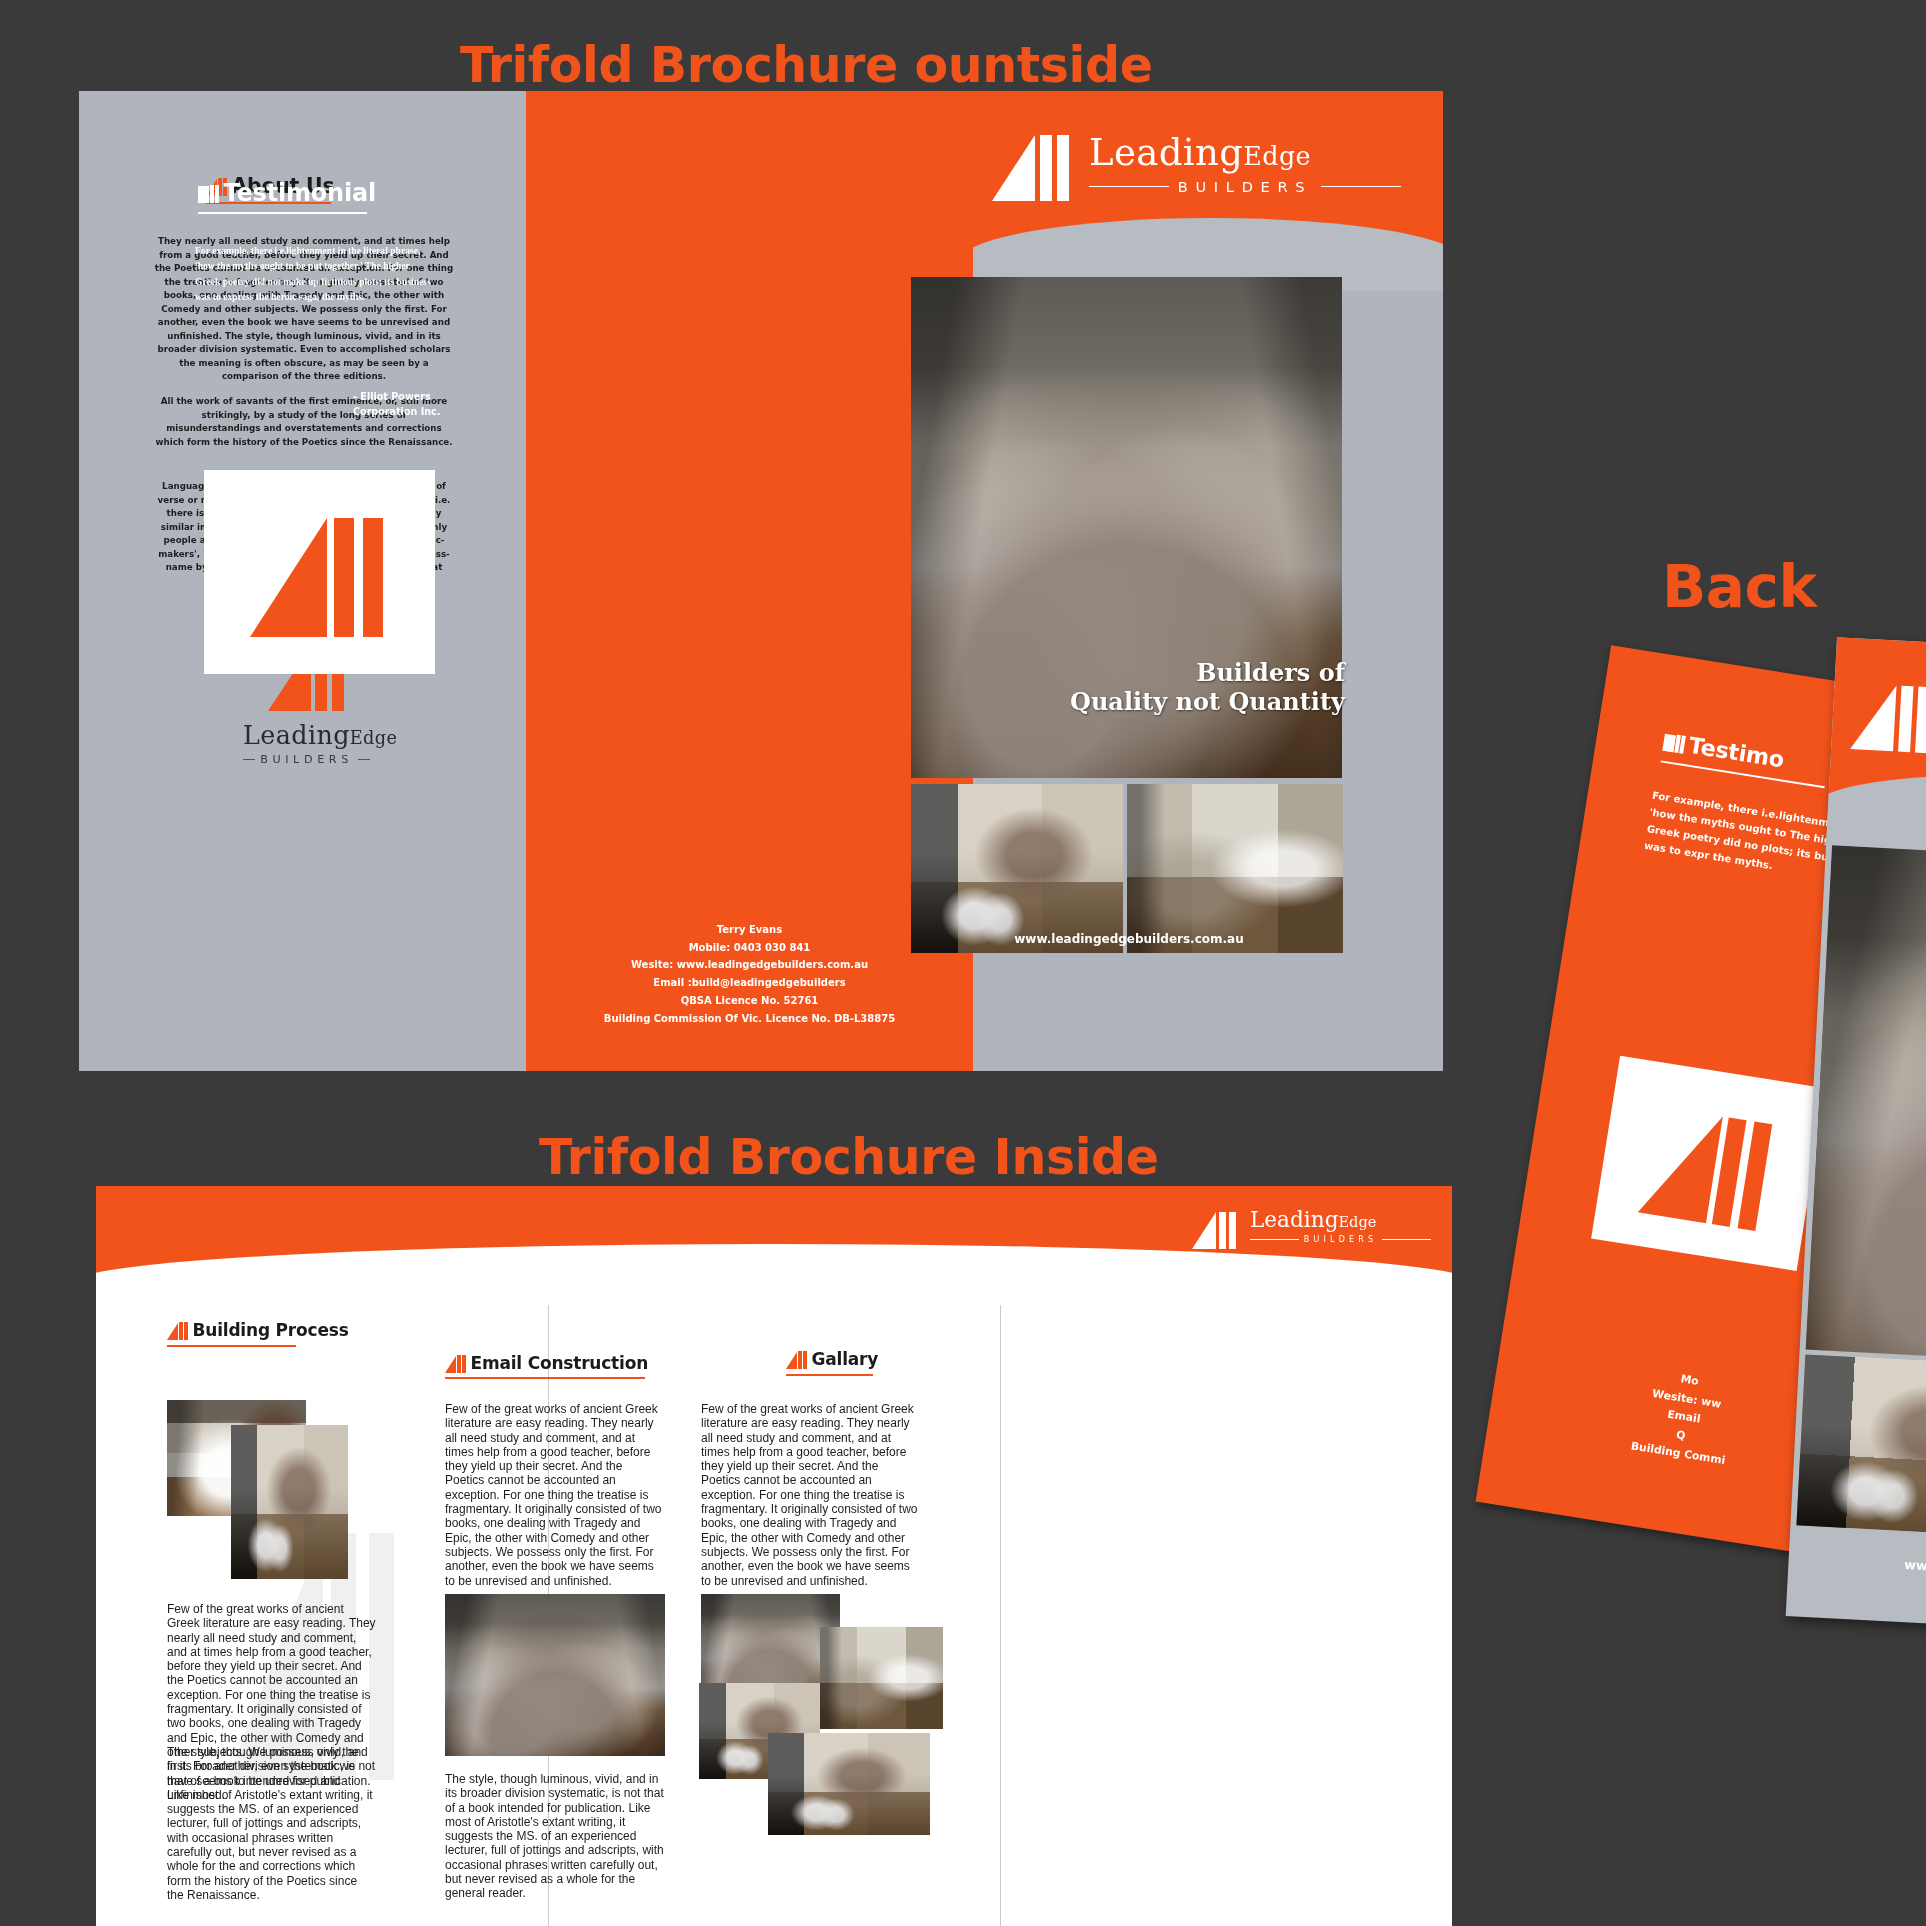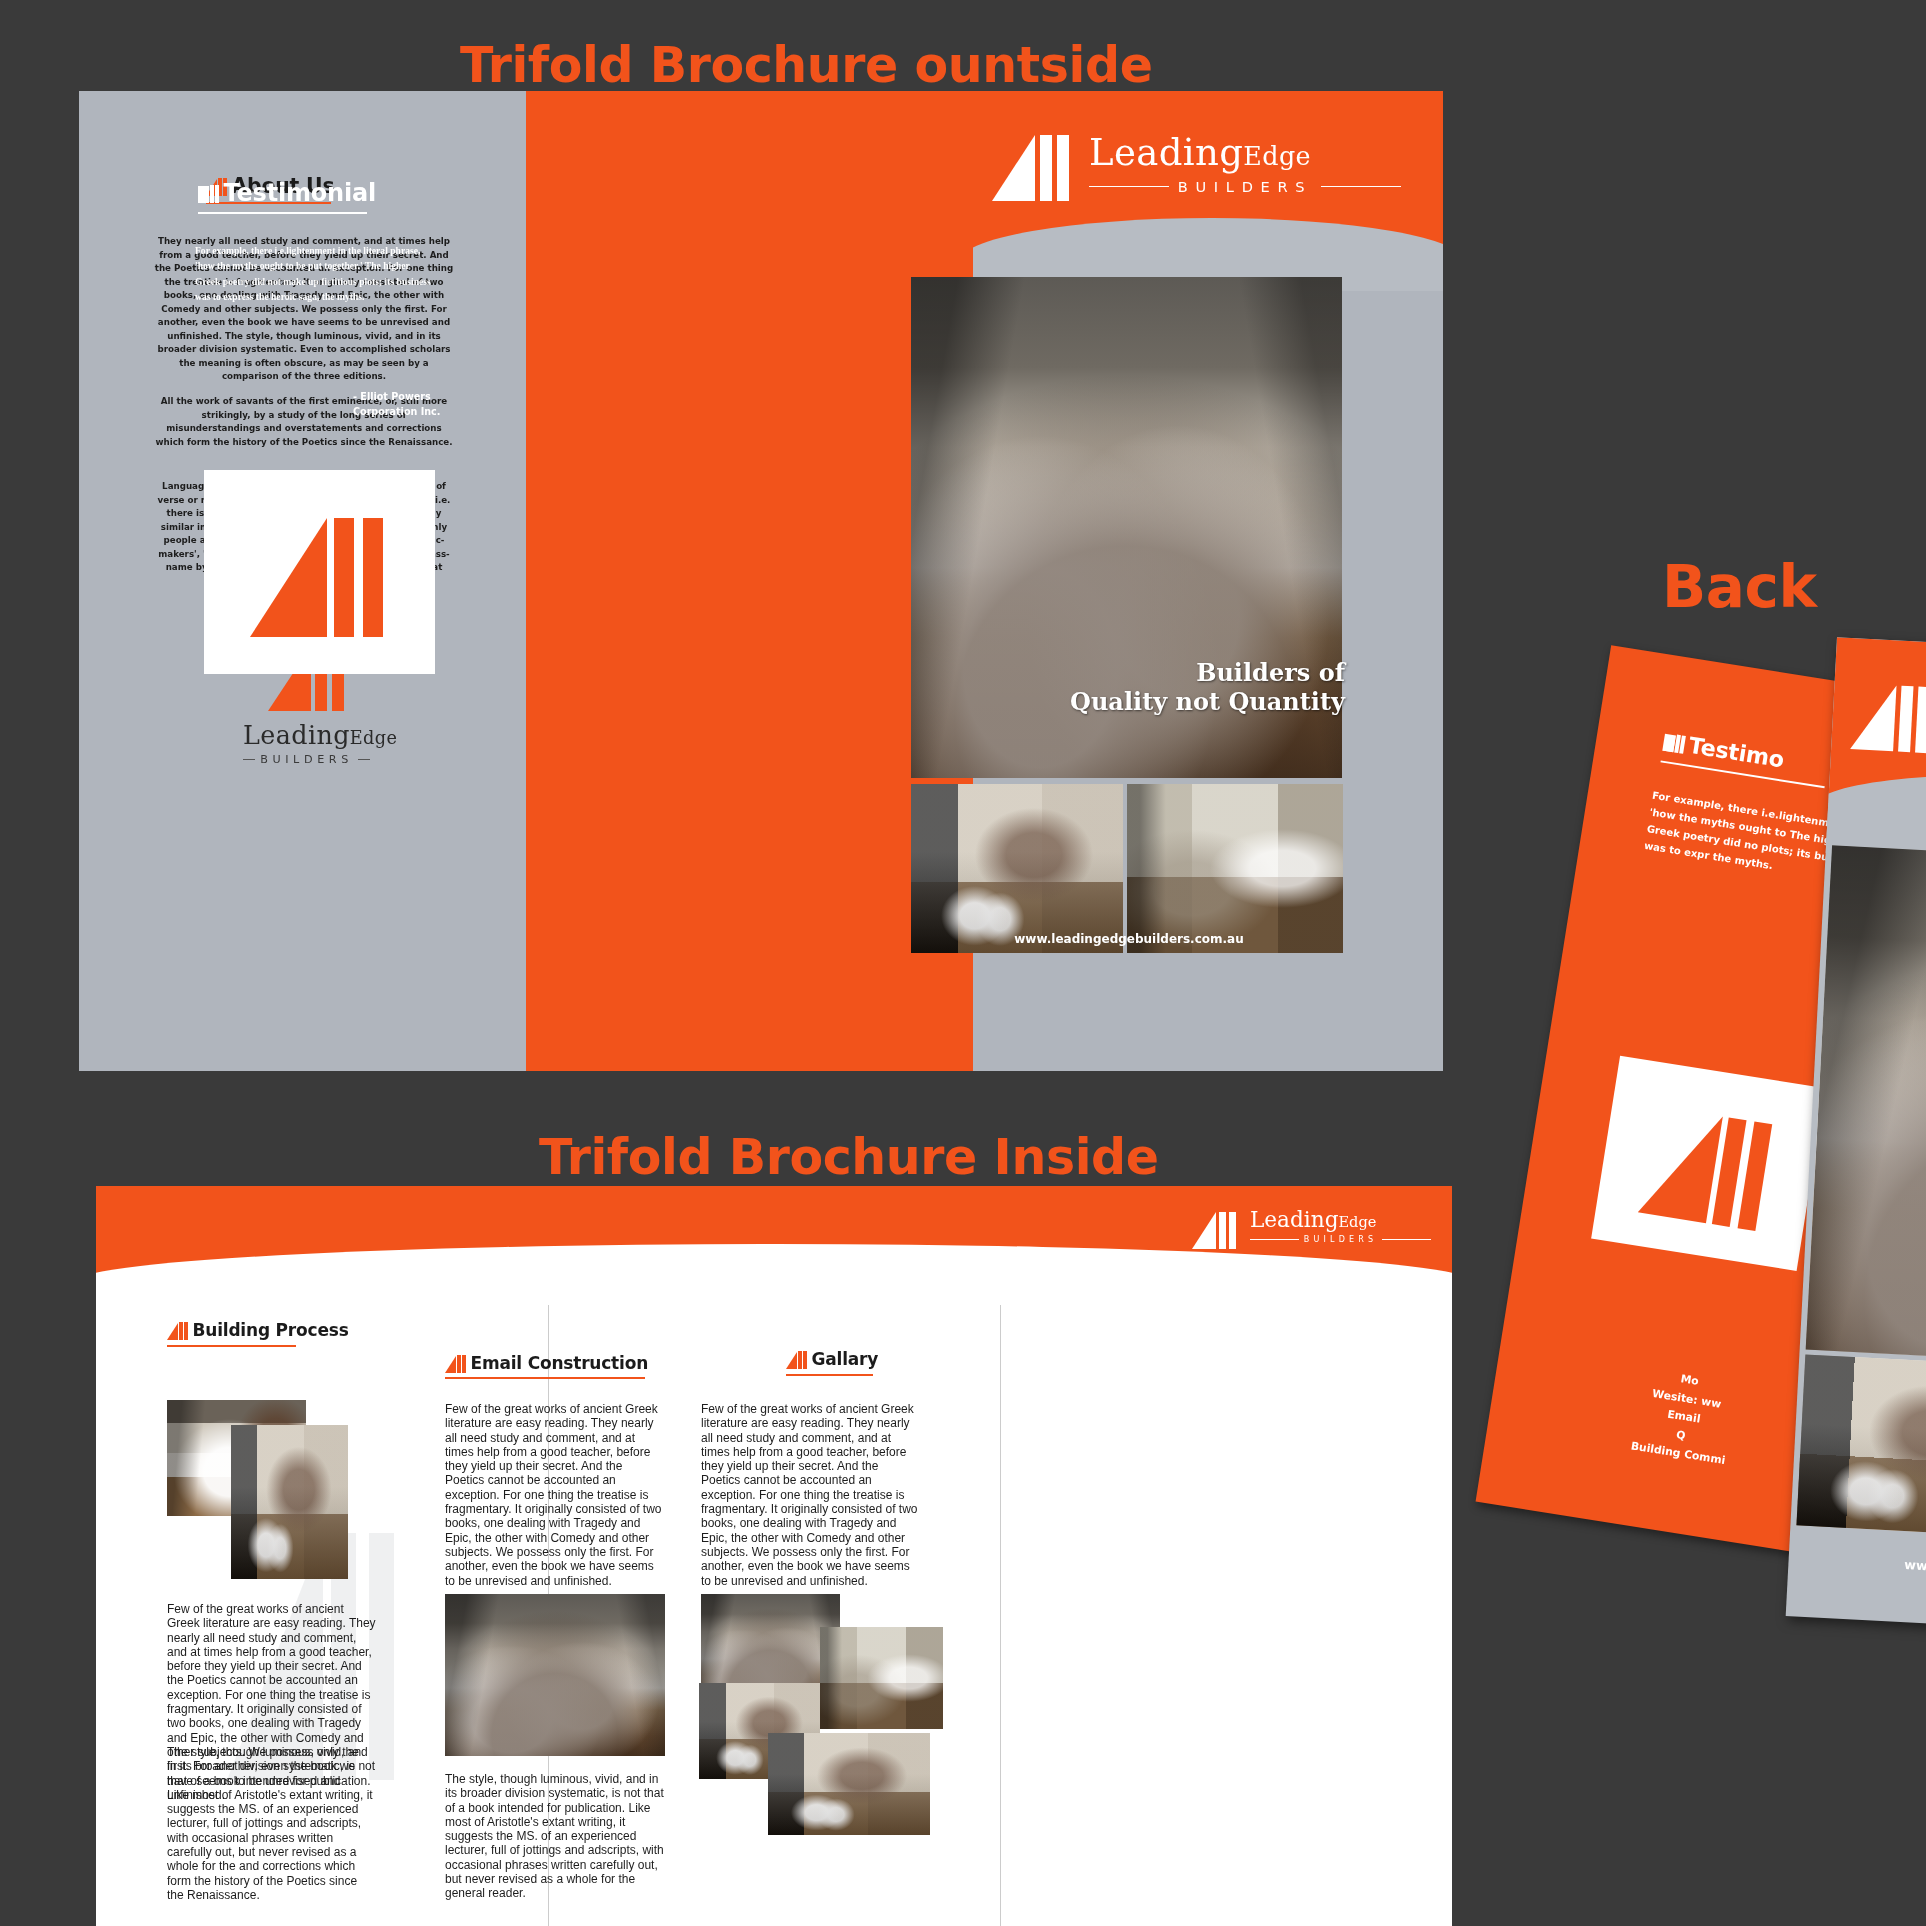--- a/index.html
+++ b/index.html
@@ -366,20 +366,28 @@
   <div id="test-underline"></div>
   <div id="test-body">For example, there i.e.lightenment in the literal phrase, 'how the myths ought to be put together.' The higher Greek poetry did not make up fictitious plots; its business was to express the heroic saga, the myths.</div>
   <div id="test-author">
     <div>- Elliot Powers</div>
     <div>Corporation Inc.</div>
   </div>
   <div id="test-logo">
     <span class="tri"></span>
       <span class="b1"></span>
       <span class="b2"></span>
+  </div>
+  <div id="contact">
+    <div>Terry Evans</div>
+    <div>Mobile:  0403 030 841</div>
+    <div>Wesite: www.leadingedgebuilders.com.au</div>
+    <div>Email :build@leadingedgebuilders</div>
+    <div>QBSA Licence No. 52761</div>
+    <div>Building Commission Of Vic. Licence No. DB-L38875</div>
   </div>
 
   <div class="panel" id="panel-cover">
     <div id="cover-top">
       <div id="cover-orange"></div>
       <div id="cover-wave"></div>
       <div id="cover-logo-mark">
         <span class="tri"></span>
           <span class="b1"></span>
           <span class="b2"></span>

